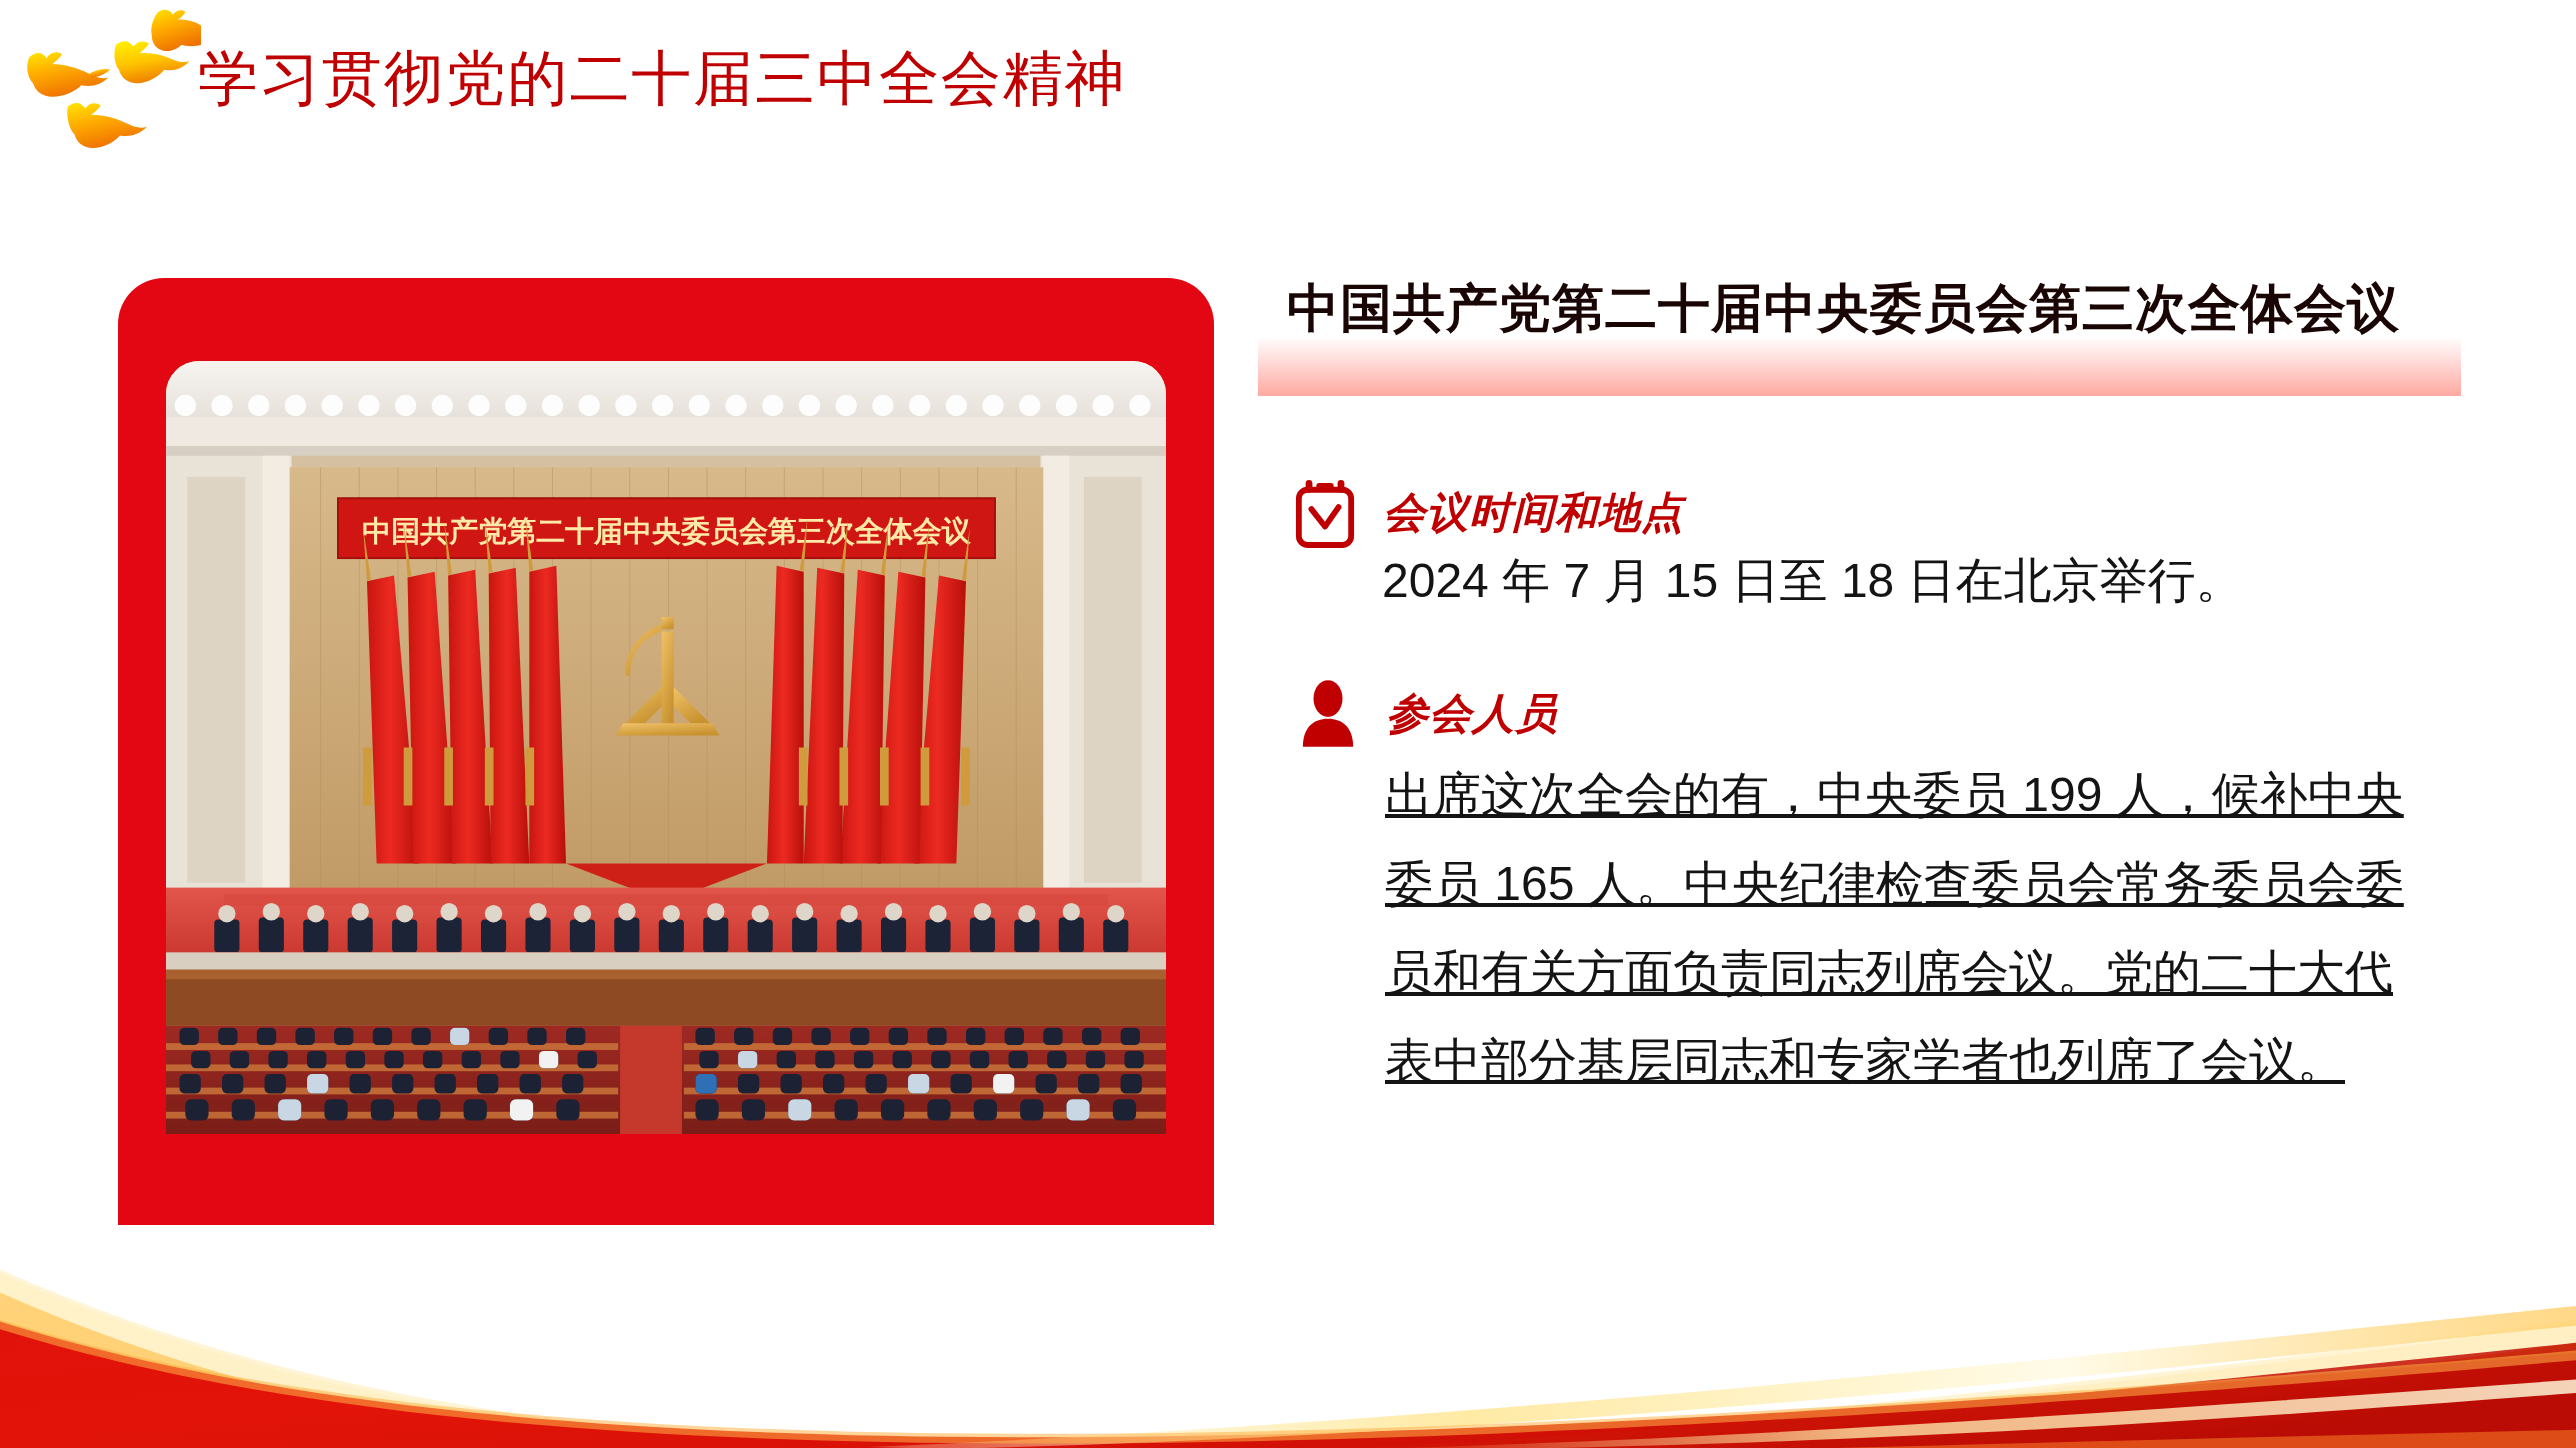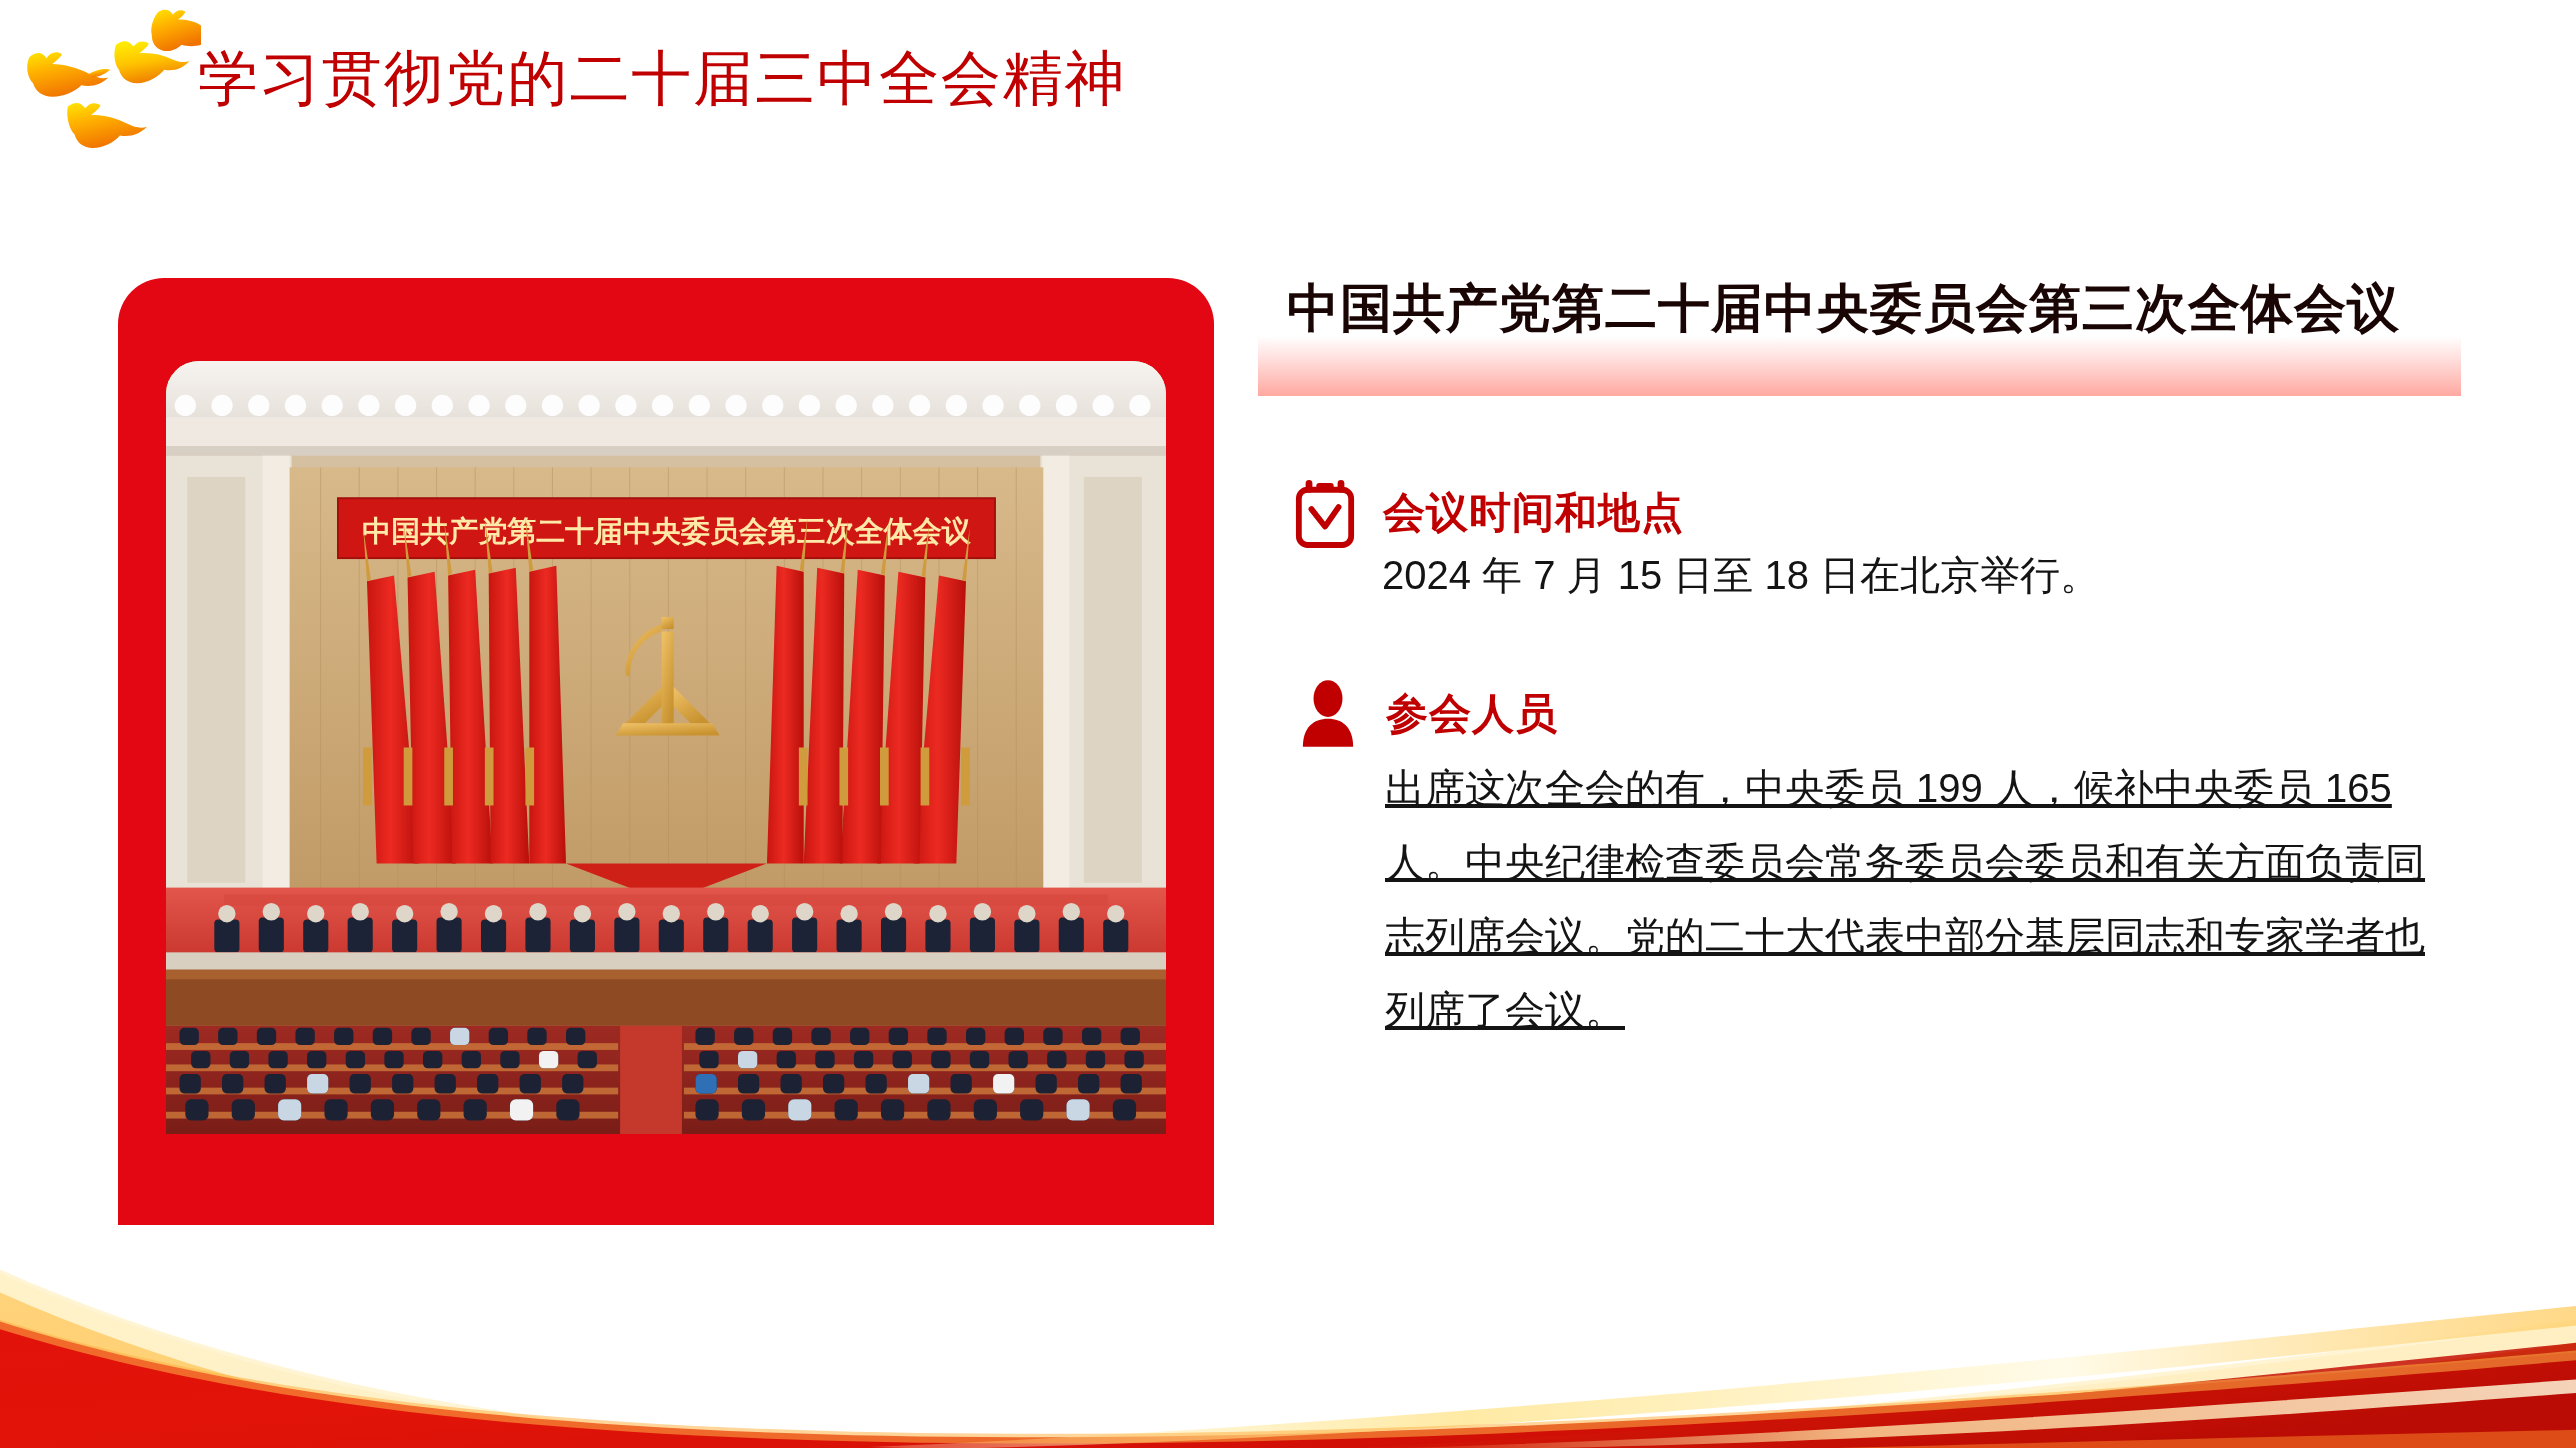--- a/index.html
+++ b/index.html
@@ -108,23 +108,24 @@
     display: flex;
     align-items: center;
     justify-content: center;
   }
   .section-title {
     font-size: 42px;
     font-weight: bold;
     color: #c00000;
     letter-spacing: 1px;
     white-space: nowrap;
+    font-style: italic;
   }
   .section-body {
-    font-size: 40px;
+    font-size: 48px;
     color: #141414;
     line-height: 1.28;
     margin-left: 93px;
     max-width: 1043px;
   }
   .section-body.loose { line-height: 1.85; text-decoration: underline; }
 
   
   #sec-time { position: absolute; left: 31px; top: 205px; width: 1159px; }
   #sec-people { position: absolute; left: 34px; top: 406px; width: 1159px; }

